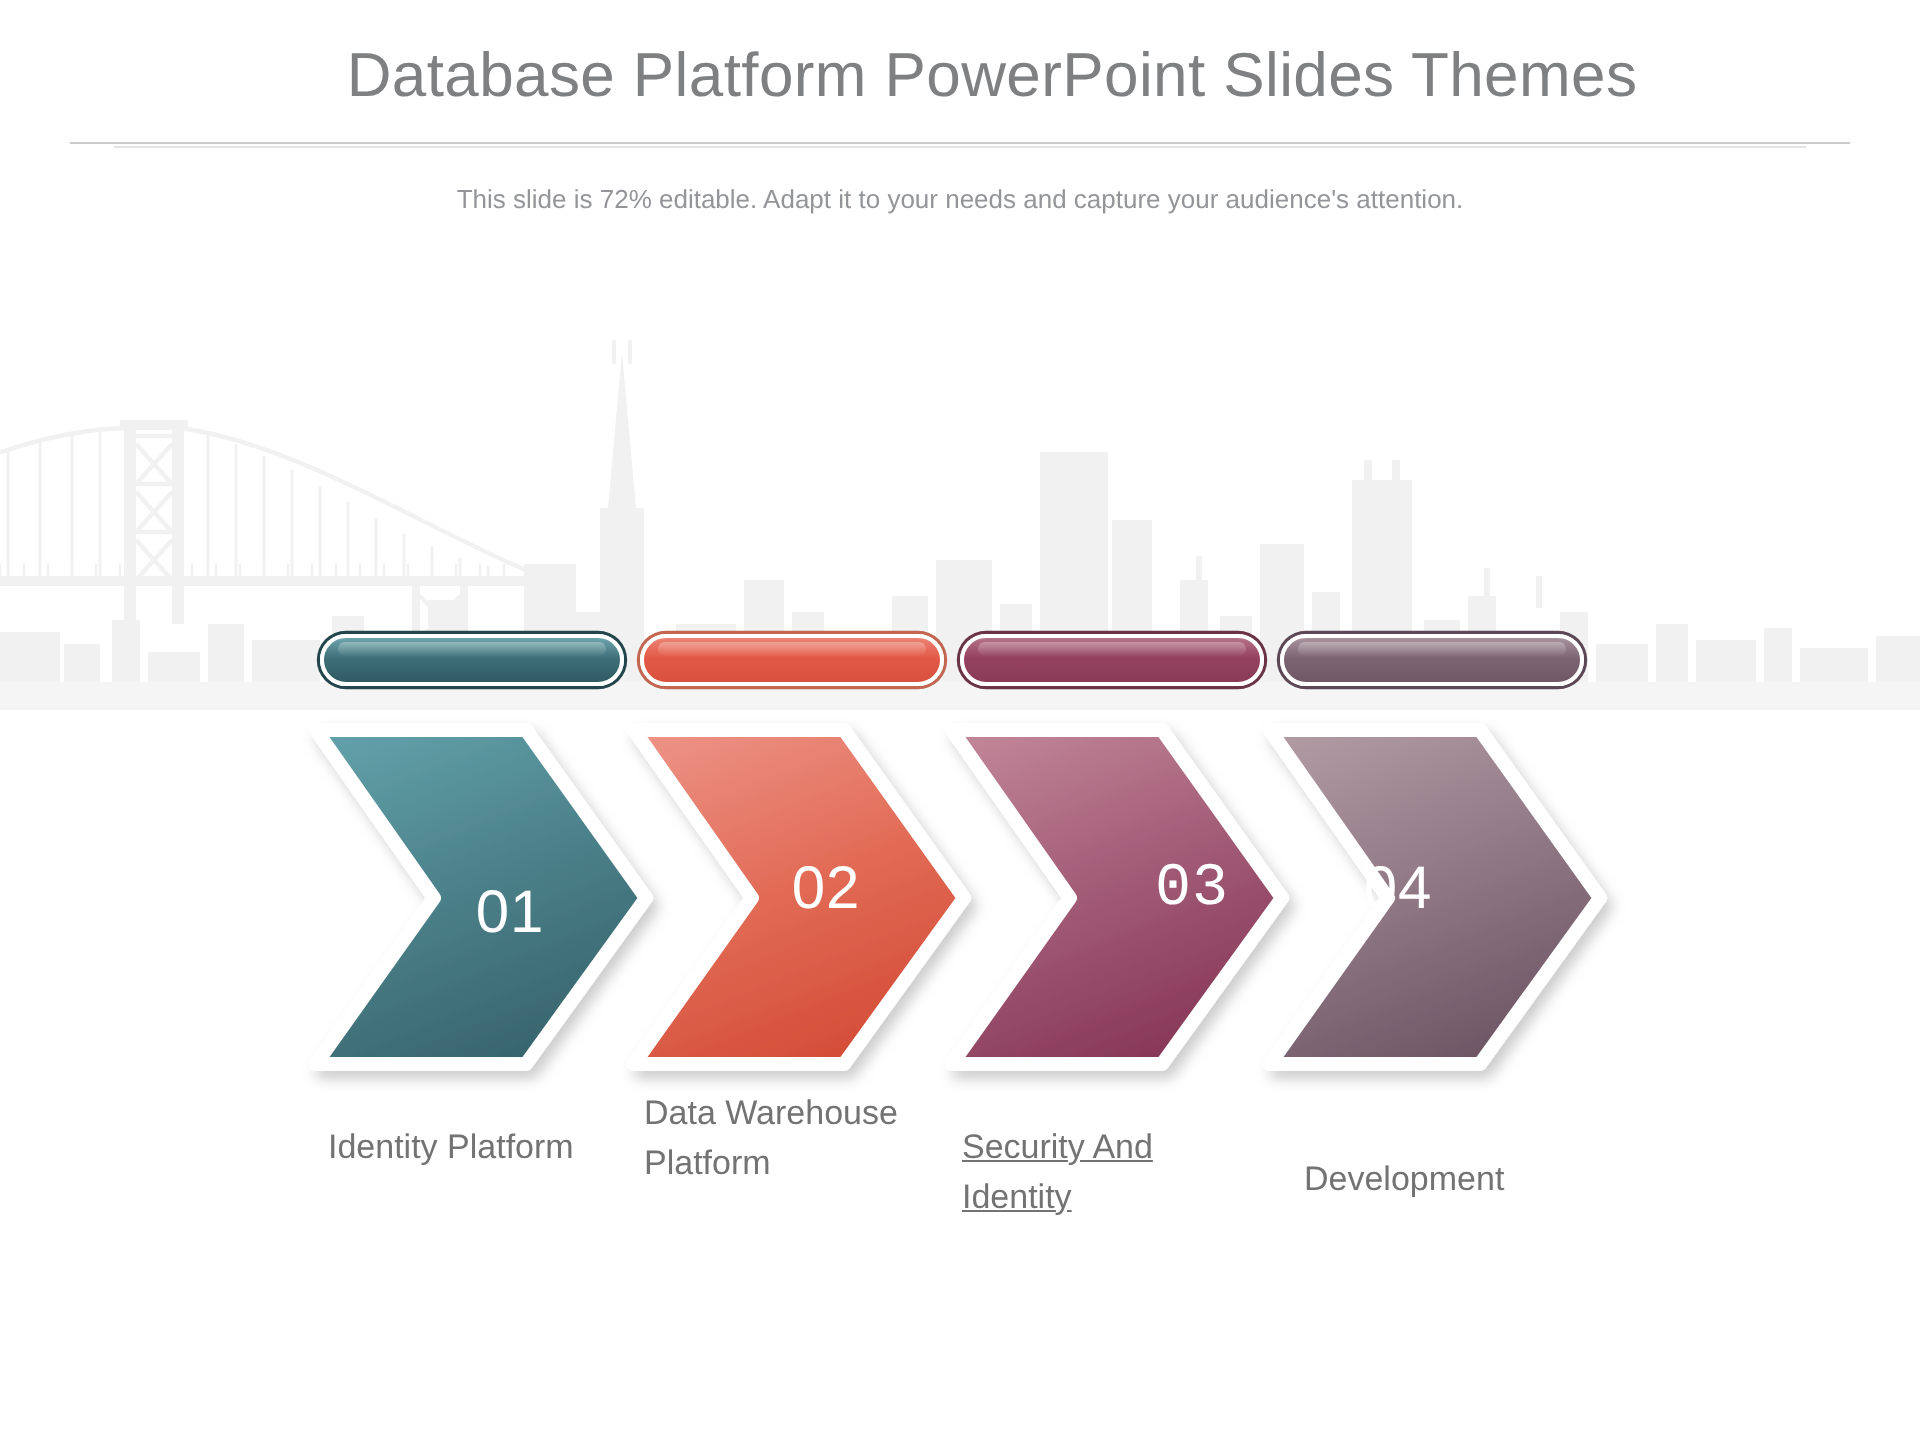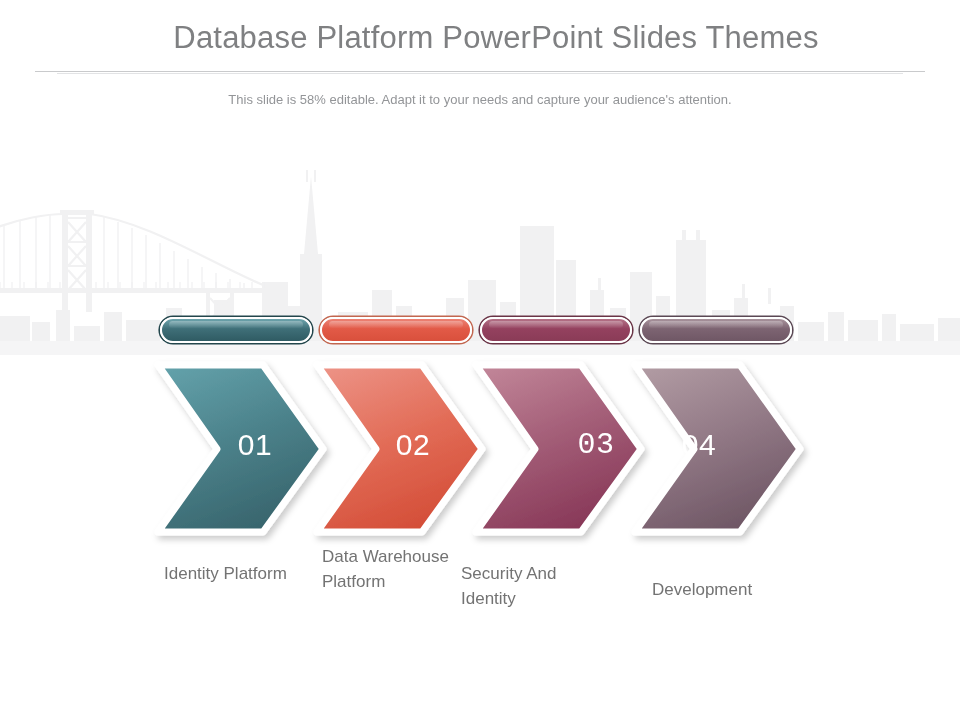--- a/index.html
+++ b/index.html
@@ -122,37 +122,37 @@
   .chev-num {
     position: absolute;
     top: 428px;
     width: 120px;
     text-align: center;
     font-size: 30px;
     font-weight: 400;
     color: #ffffff;
     letter-spacing: 0.5px;
   }
-  #num-1 { left: 195px; }
+  #num-1 { left: 195px; margin-top: 12px; }
   #num-2 { left: 353px; }
   #num-3 { left: 536px; font-family: Liberation Mono, monospace; }
   #num-4 { left: 639px; }
 
   
   .caption {
     position: absolute;
     font-size: 17px;
     font-weight: 400;
     color: #737373;
     line-height: 1.45;
     width: 130px;
   }
   #cap-1 { left: 164px; top: 562px; }
   #cap-2 { left: 322px; top: 545px; }
-  #cap-3 { left: 461px; top: 562px; }
+  #cap-3 { left: 481px; top: 562px; text-decoration: underline; }
   #cap-4 { left: 652px; top: 578px; width: 150px; }
 </style>
 </head>
 <body>
 
 <div id="slide">
 
   <svg id="skyline" viewBox="0 0 960 215" preserveAspectRatio="none" aria-hidden="true">
     <g fill="#f1f1f2">
 
@@ -242,21 +242,21 @@
       <g stroke-width="1.2">
         <path d="M0 152 V158 M12 152 V158 M24 152 V158 M36 152 V158 M48 152 V158 M60 152 V158 M96 152 V158 M108 152 V158 M120 152 V158 M132 152 V158 M144 152 V158 M156 152 V158 M168 152 V158 M180 152 V158 M192 152 V158 M204 152 V158 M216 152 V158 M228 152 V158 M240 152 V158 M252 152 V158 M264 152 V158"></path>
       </g>
     </g>
   </svg>
 
   <div id="skyline-band"></div>
 
   <div id="title">Database Platform PowerPoint Slides Themes</div>
   <div id="divider"></div>
-  <div id="subtitle">This slide is 58% editable. Adapt it to your needs and capture your audience's attention.</div>
+  <div id="subtitle">This slide is 72% editable. Adapt it to your needs and capture your audience's attention.</div>
 
   <div class="pill" id="pill-1"></div>
   <div class="pill" id="pill-2"></div>
   <div class="pill" id="pill-3"></div>
   <div class="pill" id="pill-4"></div>
 
   <svg id="chevrons" viewBox="0 0 960 720" aria-hidden="true">
     <defs>
       <linearGradient id="g1" x1="0.15" y1="0" x2="0.55" y2="1">
         <stop offset="0%" stop-color="#62a0a9"></stop>

